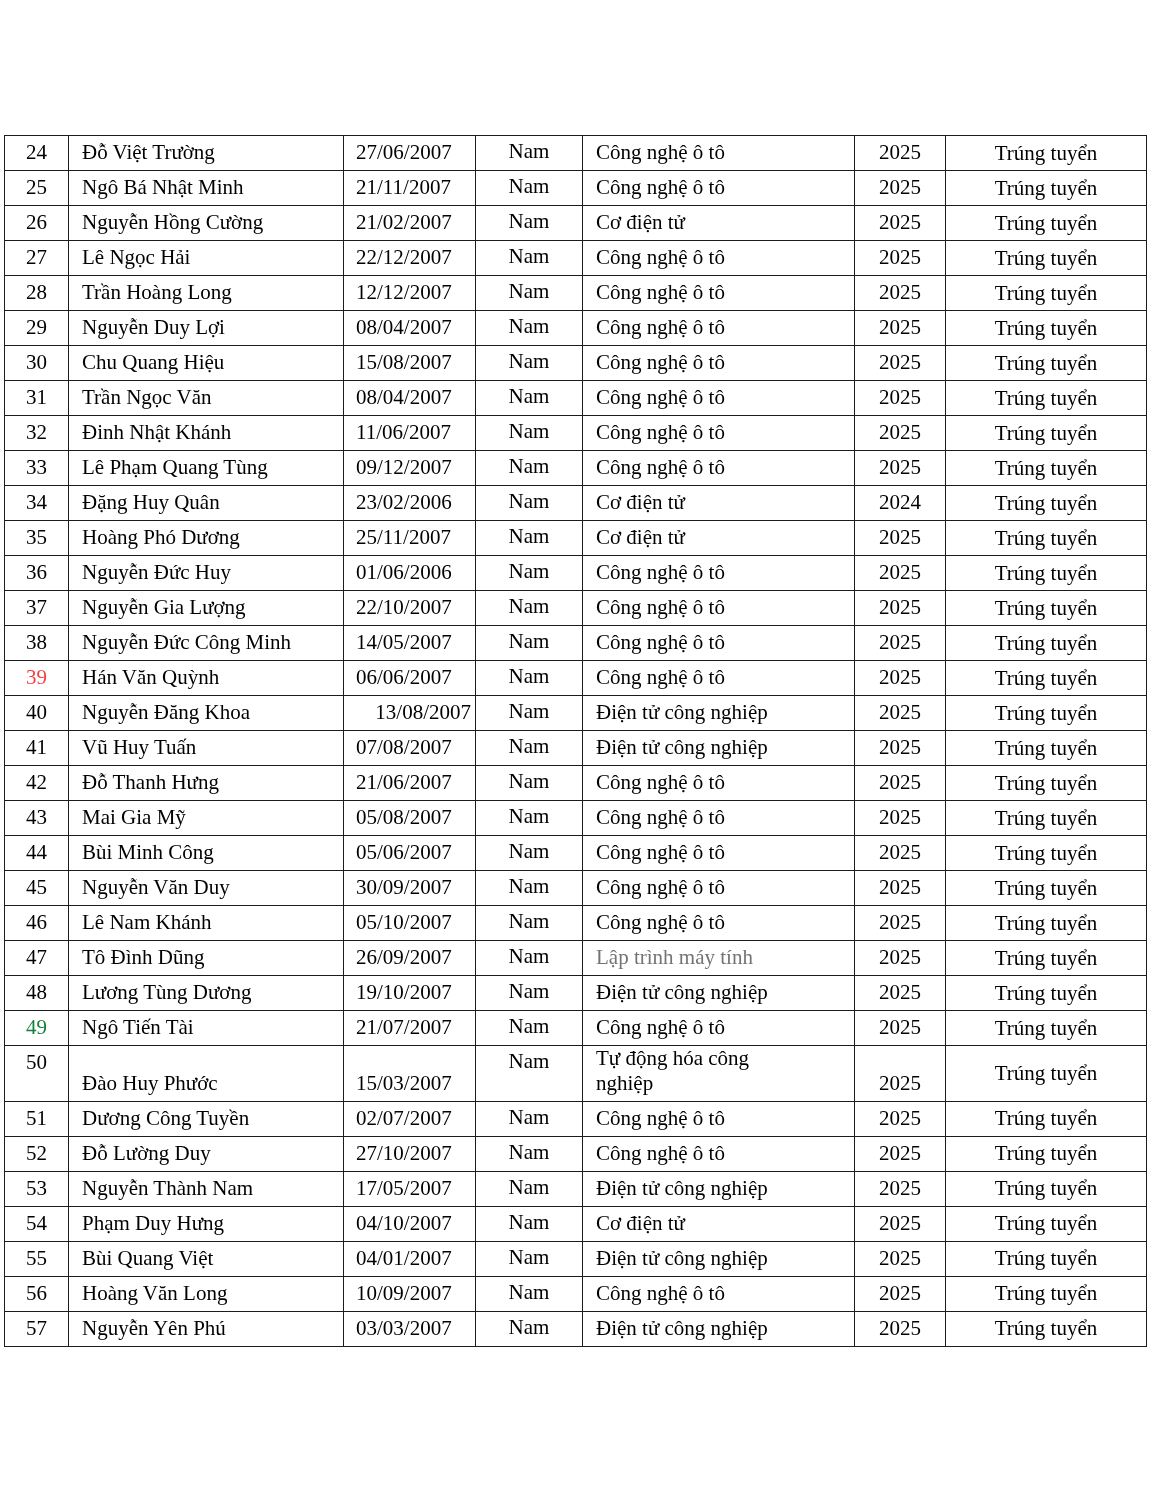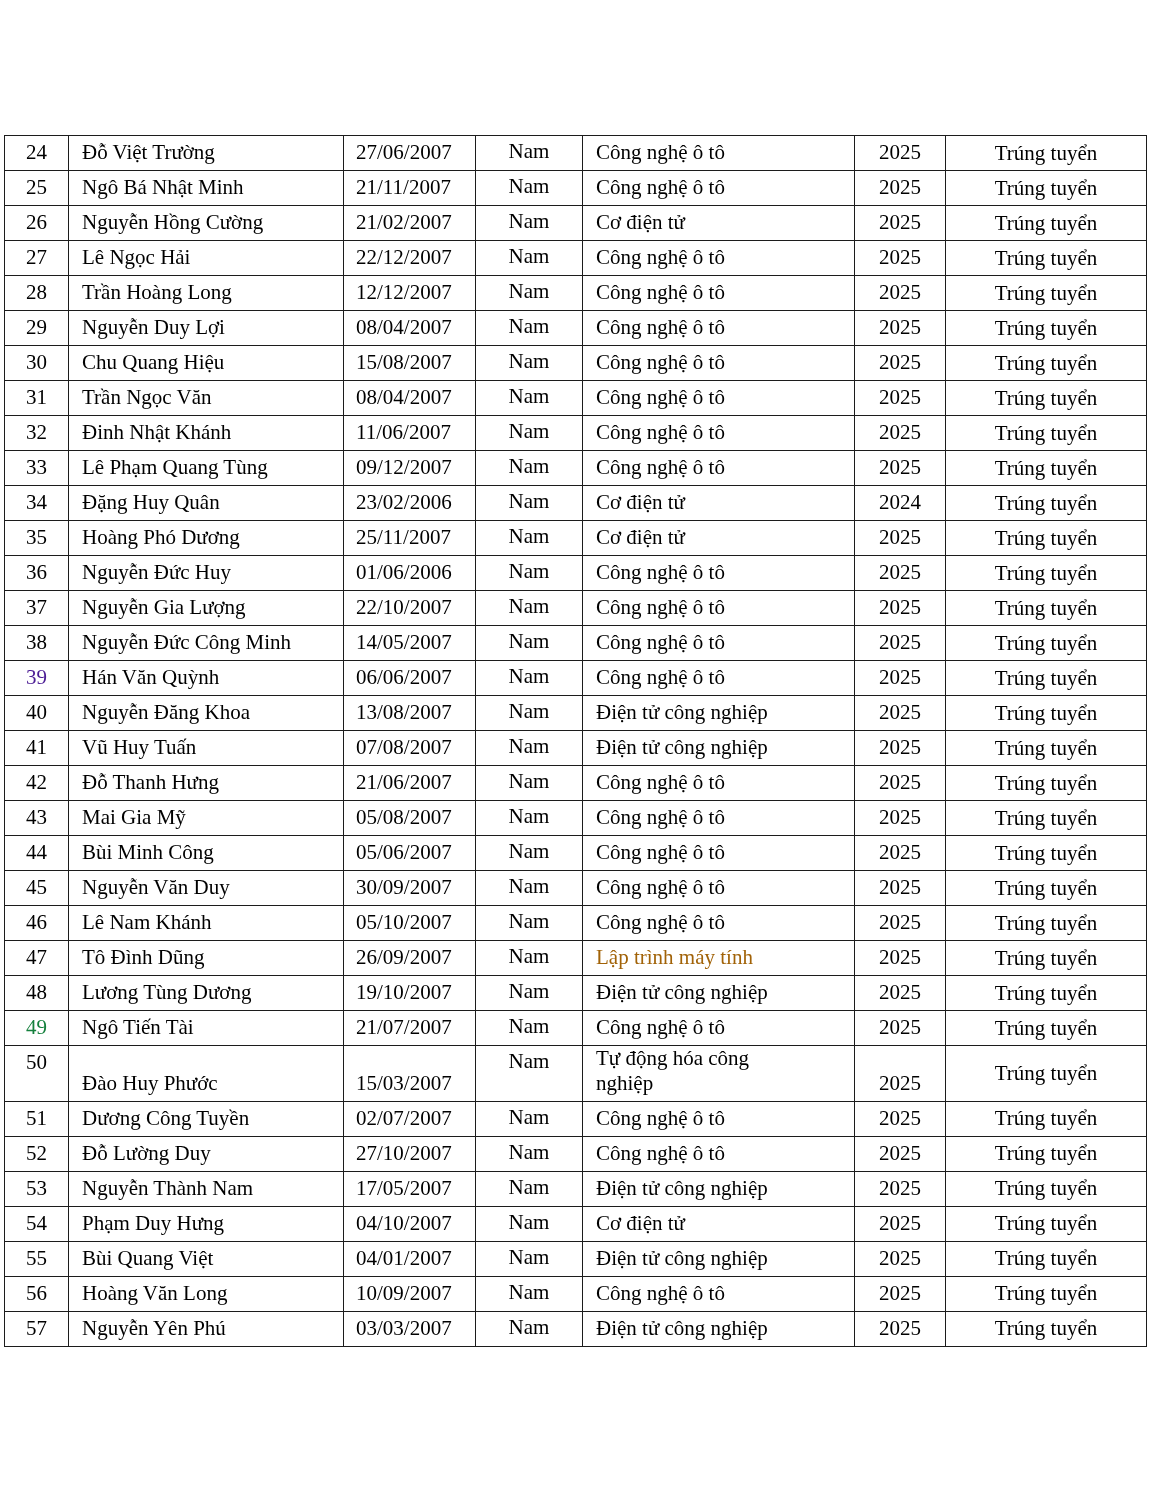--- a/index.html
+++ b/index.html
@@ -186,32 +186,32 @@
       <tr class="doc-row">
     <td class="c-stt" style="border-color: rgb(28, 28, 28); color: rgb(0, 0, 0);"><span>38</span></td>
     <td class="c-name" style="border-color: rgb(28, 28, 28); color: rgb(0, 0, 0);"><span>Nguyễn Đức Công Minh</span></td>
     <td class="c-dob" style="border-color: rgb(28, 28, 28); color: rgb(0, 0, 0);"><span>14/05/2007</span></td>
     <td class="c-gender" style="border-color: rgb(28, 28, 28); color: rgb(0, 0, 0);"><span>Nam</span></td>
     <td class="c-major" style="border-color: rgb(28, 28, 28); color: rgb(0, 0, 0);"><span>Công nghệ ô tô</span></td>
     <td class="c-year" style="border-color: rgb(28, 28, 28); color: rgb(0, 0, 0);"><span>2025</span></td>
     <td class="c-status" style="border-color: rgb(28, 28, 28); color: rgb(0, 0, 0);"><span>Trúng tuyển</span></td>
   </tr>
       <tr class="doc-row">
-    <td class="c-stt" style="border-color: rgb(28, 28, 28); color: #4c1d95;"><span>39</span></td>
+    <td class="c-stt" style="border-color: rgb(28, 28, 28); color: #ef4444;"><span>39</span></td>
     <td class="c-name" style="border-color: rgb(28, 28, 28); color: rgb(0, 0, 0);"><span>Hán Văn Quỳnh</span></td>
     <td class="c-dob" style="border-color: rgb(28, 28, 28); color: rgb(0, 0, 0);"><span>06/06/2007</span></td>
     <td class="c-gender" style="border-color: rgb(28, 28, 28); color: rgb(0, 0, 0);"><span>Nam</span></td>
     <td class="c-major" style="border-color: rgb(28, 28, 28); color: rgb(0, 0, 0);"><span>Công nghệ ô tô</span></td>
     <td class="c-year" style="border-color: rgb(28, 28, 28); color: rgb(0, 0, 0);"><span>2025</span></td>
     <td class="c-status" style="border-color: rgb(28, 28, 28); color: rgb(0, 0, 0);"><span>Trúng tuyển</span></td>
   </tr>
       <tr class="doc-row">
     <td class="c-stt" style="border-color: rgb(28, 28, 28); color: rgb(0, 0, 0);"><span>40</span></td>
     <td class="c-name" style="border-color: rgb(28, 28, 28); color: rgb(0, 0, 0);"><span>Nguyễn Đăng Khoa</span></td>
-    <td class="c-dob" style="border-color: rgb(28, 28, 28); color: rgb(0, 0, 0);"><span>13/08/2007</span></td>
+    <td class="c-dob" style="border-color: rgb(28, 28, 28); color: rgb(0, 0, 0); text-align: right;"><span>13/08/2007</span></td>
     <td class="c-gender" style="border-color: rgb(28, 28, 28); color: rgb(0, 0, 0);"><span>Nam</span></td>
     <td class="c-major" style="border-color: rgb(28, 28, 28); color: rgb(0, 0, 0);"><span>Điện tử công nghiệp</span></td>
     <td class="c-year" style="border-color: rgb(28, 28, 28); color: rgb(0, 0, 0);"><span>2025</span></td>
     <td class="c-status" style="border-color: rgb(28, 28, 28); color: rgb(0, 0, 0);"><span>Trúng tuyển</span></td>
   </tr>
       <tr class="doc-row">
     <td class="c-stt" style="border-color: rgb(28, 28, 28); color: rgb(0, 0, 0);"><span>41</span></td>
     <td class="c-name" style="border-color: rgb(28, 28, 28); color: rgb(0, 0, 0);"><span>Vũ Huy Tuấn</span></td>
     <td class="c-dob" style="border-color: rgb(28, 28, 28); color: rgb(0, 0, 0);"><span>07/08/2007</span></td>
     <td class="c-gender" style="border-color: rgb(28, 28, 28); color: rgb(0, 0, 0);"><span>Nam</span></td>
@@ -262,21 +262,21 @@
     <td class="c-gender" style="border-color: rgb(28, 28, 28); color: rgb(0, 0, 0);"><span>Nam</span></td>
     <td class="c-major" style="border-color: rgb(28, 28, 28); color: rgb(0, 0, 0);"><span>Công nghệ ô tô</span></td>
     <td class="c-year" style="border-color: rgb(28, 28, 28); color: rgb(0, 0, 0);"><span>2025</span></td>
     <td class="c-status" style="border-color: rgb(28, 28, 28); color: rgb(0, 0, 0);"><span>Trúng tuyển</span></td>
   </tr>
       <tr class="doc-row">
     <td class="c-stt" style="border-color: rgb(28, 28, 28); color: rgb(0, 0, 0);"><span>47</span></td>
     <td class="c-name" style="border-color: rgb(28, 28, 28); color: rgb(0, 0, 0);"><span>Tô Đình Dũng</span></td>
     <td class="c-dob" style="border-color: rgb(28, 28, 28); color: rgb(0, 0, 0);"><span>26/09/2007</span></td>
     <td class="c-gender" style="border-color: rgb(28, 28, 28); color: rgb(0, 0, 0);"><span>Nam</span></td>
-    <td class="c-major" style="border-color: rgb(28, 28, 28); color: #a16207; margin-left: 48px;"><span>Lập trình máy tính</span></td>
+    <td class="c-major" style="border-color: rgb(28, 28, 28); color: #737373; margin-left: 48px;"><span>Lập trình máy tính</span></td>
     <td class="c-year" style="border-color: rgb(28, 28, 28); color: rgb(0, 0, 0);"><span>2025</span></td>
     <td class="c-status" style="border-color: rgb(28, 28, 28); color: rgb(0, 0, 0);"><span>Trúng tuyển</span></td>
   </tr>
       <tr class="doc-row">
     <td class="c-stt" style="border-color: rgb(28, 28, 28); color: rgb(0, 0, 0);"><span>48</span></td>
     <td class="c-name" style="border-color: rgb(28, 28, 28); color: rgb(0, 0, 0);"><span>Lương Tùng Dương</span></td>
     <td class="c-dob" style="border-color: rgb(28, 28, 28); color: rgb(0, 0, 0);"><span>19/10/2007</span></td>
     <td class="c-gender" style="border-color: rgb(28, 28, 28); color: rgb(0, 0, 0);"><span>Nam</span></td>
     <td class="c-major" style="border-color: rgb(28, 28, 28); color: rgb(0, 0, 0);"><span>Điện tử công nghiệp</span></td>
     <td class="c-year" style="border-color: rgb(28, 28, 28); color: rgb(0, 0, 0);"><span>2025</span></td>

